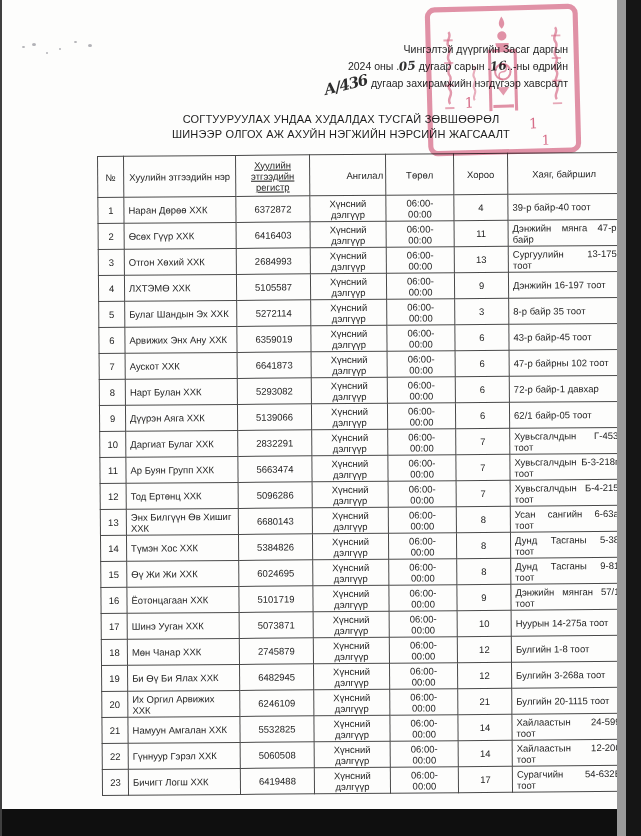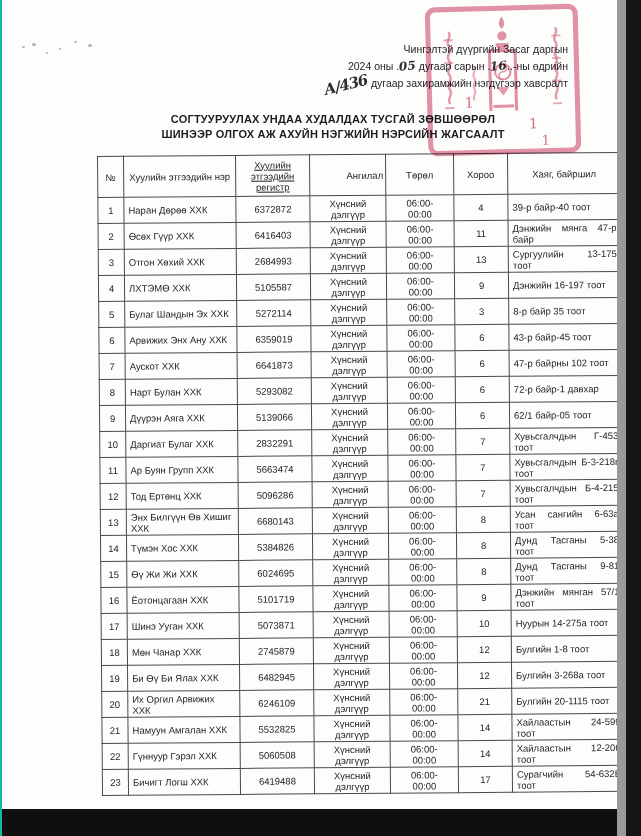--- a/index.html
+++ b/index.html
@@ -1,21 +1,21 @@
 <!DOCTYPE html>
 <html style="--stamp-color: #cf4a6d;"><head>
 <meta charset="utf-8">
 <style>
   * { box-sizing: border-box; }
   html,body { margin:0; padding:0; background:#e9e9e9; }
   .page {
     position:relative; width:641px; height:836px;
     background:#fdfdfc; overflow:hidden;
     font-family:"Liberation Sans","DejaVu Sans",sans-serif;
-    border-left:2px solid #14b8a6;
+    border-left:2px solid #404040;
   }
   
   .edge-right-gray { position:absolute; top:0; left:615px; width:9px; height:100%; background:#9a9a9a; z-index:6; }
   .edge-right-dark { position:absolute; top:0; left:624px; right:0; height:100%; background:#151515; z-index:6; }
   .edge-bottom { position:absolute; left:0; top:809px; width:100%; height:27px; background:#0f0f0f; z-index:5; }
 
   
   .speck { position:absolute; background:#8b8b92; border-radius:50%; opacity:.65; z-index:2; }
 
   
@@ -29,23 +29,23 @@
     font-family:"DejaVu Serif",serif; font-style:italic; font-weight:bold;
     font-size:12px; color:#2e2e2e; transform:rotate(-5deg);
   }
   .hw-num {
     font-size:15px; letter-spacing:-1px; transform:rotate(-14deg) translateY(3px);
     margin-right:1px;
   }
 
   
   .title {
-    position:absolute; top:112px; left:36px; width:590px; z-index:3;
+    position:absolute; top:112px; left:44px; width:590px; z-index:3;
     text-align:center; font-size:11px; line-height:15px;
-    color:#1d1d1d; letter-spacing:.2px;font-weight:bold;
+    color:#1d1d1d; letter-spacing:.2px;
   }
 
   
   .stamp {
     position:absolute; left:423px; top:4px; width:156px; height:152px; z-index:4;
     mix-blend-mode:multiply; opacity:.8; transform:rotate(-1.5deg);
     pointer-events:none;
   }
   .stamp svg { width:100%; height:100%; }
   .stamp .sline { stroke:var(--stamp-color,#cf4a6d); fill:none; }

